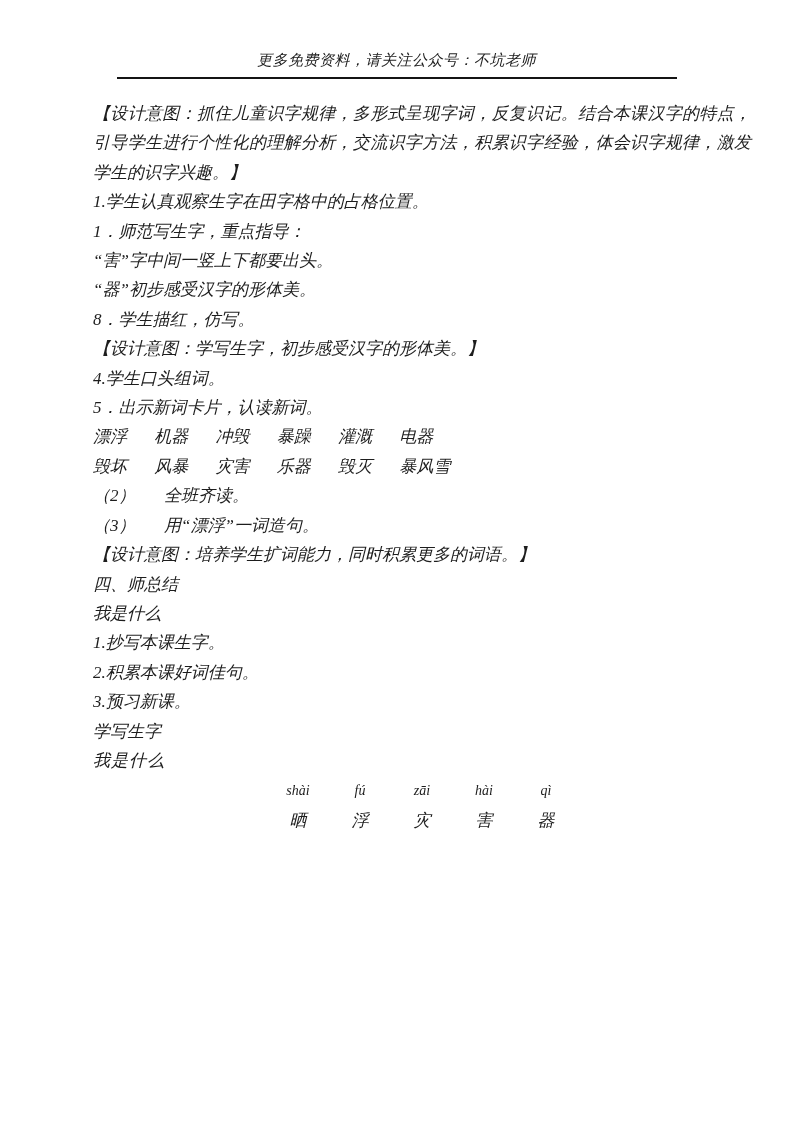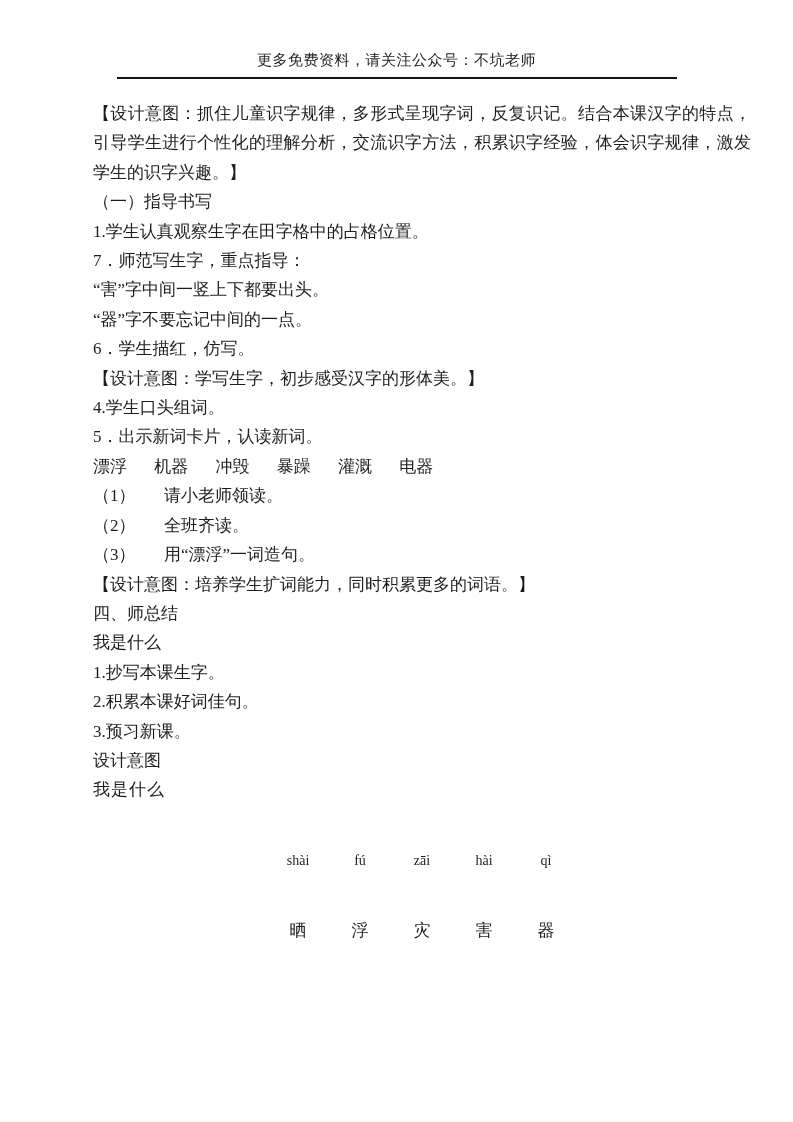--- a/index.html
+++ b/index.html
@@ -1,20 +1,21 @@
 <!DOCTYPE html>
 <html lang="zh"><head>
 <meta charset="utf-8">
 <style>
   html,body{margin:0;padding:0;background:#e8e8e8;}
   .page{
     width:793px;height:1122px;background:#ffffff;margin:0 auto;
     position:relative;overflow:hidden;
     font-family:"Liberation Serif","DejaVu Serif",serif;
     color:#1d1d1d;
+    font-style:italic;
   }
   .header-text{
     padding-top:51px;text-align:center;font-size:15px;line-height:19px;
     letter-spacing:0.5px;
   }
   .header-rule{
     width:560px;height:0;margin:7px 0 0 117px;
     border-top:2px solid #141414;
   }
   .main{
@@ -23,77 +24,81 @@
   }
   p.line{margin:0;padding:0;}
   .para-justify{text-align:justify;}
   .vocab-row{padding-left:24px;}
   .vocab-row .word{display:inline-block;min-width:34px;margin-right:23px;}
   .vocab-row .word:last-child{margin-right:0;}
   .read-item{padding-left:18px;}
   .item-num{display:inline-block;width:71px;}
   .board-title{text-align:left;letter-spacing:1px;}
   .board-row{display:flex;justify-content:center;}
-  .board-cell{width:62px;text-align:center;margin-top:40px;}
+  .board-cell{width:62px;text-align:center;}
   .pinyin-row{font-size:14px;line-height:32px;}
   .char-row{line-height:28px;}
 </style>
 </head>
 <body>
 
 <div class="page">
 
   <div class="header-text">更多免费资料，请关注公众号：不坑老师</div>
   <div class="header-rule"></div>
 
   <div class="main">
 
     <p class="line para-justify">【设计意图：抓住儿童识字规律，多形式呈现字词，反复识记。结合本课汉字的特点，引导学生进行个性化的理解分析，交流识字方法，积累识字经验，体会识字规律，激发学生的识字兴趣。】</p>
 
-    <p class="line">（一）指导书写</p>
     <p class="line">1.学生认真观察生字在田字格中的占格位置。</p>
-    <p class="line">7．师范写生字，重点指导：</p>
+    <p class="line">1．师范写生字，重点指导：</p>
     <p class="line">“害”字中间一竖上下都要出头。</p>
-    <p class="line">“器”字不要忘记中间的一点。</p>
-    <p class="line">6．学生描红，仿写。</p>
+    <p class="line">“器”初步感受汉字的形体美。</p>
+    <p class="line">8．学生描红，仿写。</p>
 
     <p class="line">【设计意图：学写生字，初步感受汉字的形体美。】</p>
 
     <p class="line">4.学生口头组词。</p>
     <p class="line">5．出示新词卡片，认读新词。</p>
 
     <p class="line vocab-row">
       <span class="word">漂浮</span>
       <span class="word">机器</span>
       <span class="word">冲毁</span>
       <span class="word">暴躁</span>
       <span class="word">灌溉</span>
       <span class="word">电器</span>
     </p>
+    <p class="line vocab-row">
+      <span class="word">毁坏</span>
+      <span class="word">风暴</span>
+      <span class="word">灾害</span>
+      <span class="word">乐器</span>
+      <span class="word">毁灭</span>
+      <span class="word">暴风雪</span>
+    </p>
 
-    <p class="line read-item">
-      <span class="item-num">（1）</span><span>请小老师领读。</span>
-    </p>
     <p class="line read-item">
       <span class="item-num">（2）</span><span>全班齐读。</span>
     </p>
     <p class="line read-item">
       <span class="item-num">（3）</span><span>用“漂浮”一词造句。</span>
     </p>
 
     <p class="line">【设计意图：培养学生扩词能力，同时积累更多的词语。】</p>
 
     <p class="line">四、师总结</p>
 
     <p class="line">我是什么</p>
     <p class="line">1.抄写本课生字。</p>
     <p class="line">2.积累本课好词佳句。</p>
     <p class="line">3.预习新课。</p>
 
-    <p class="line">设计意图</p>
+    <p class="line">学写生字</p>
 
     <p class="line board-title">我是什么</p>
 
     <div class="board-row pinyin-row">
       <span class="board-cell">shài</span>
       <span class="board-cell">fú</span>
       <span class="board-cell">zāi</span>
       <span class="board-cell">hài</span>
       <span class="board-cell">qì</span>
     </div>

